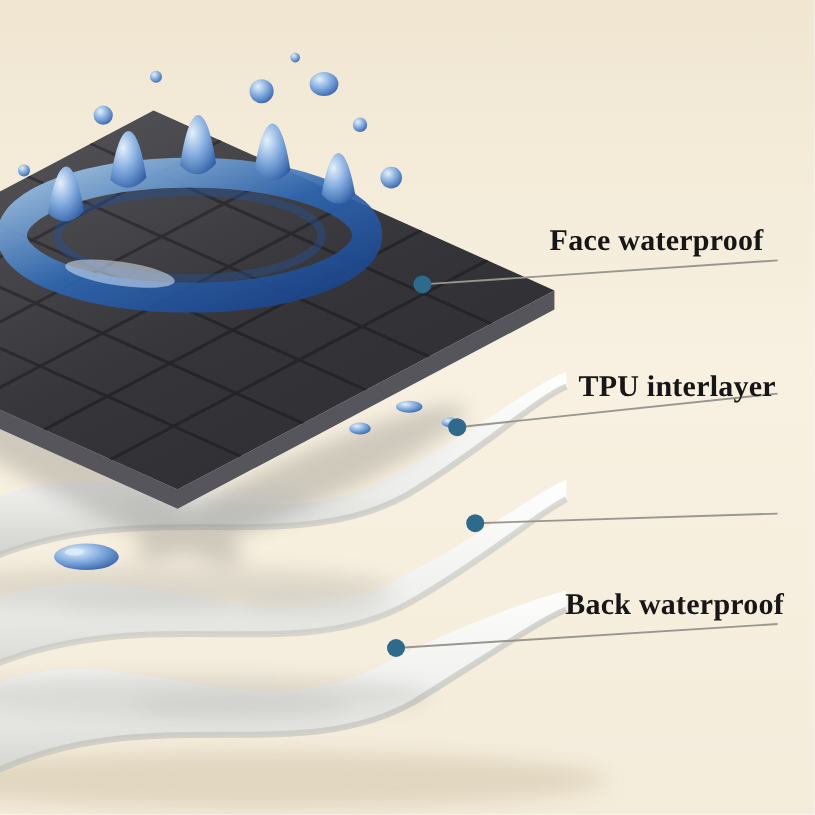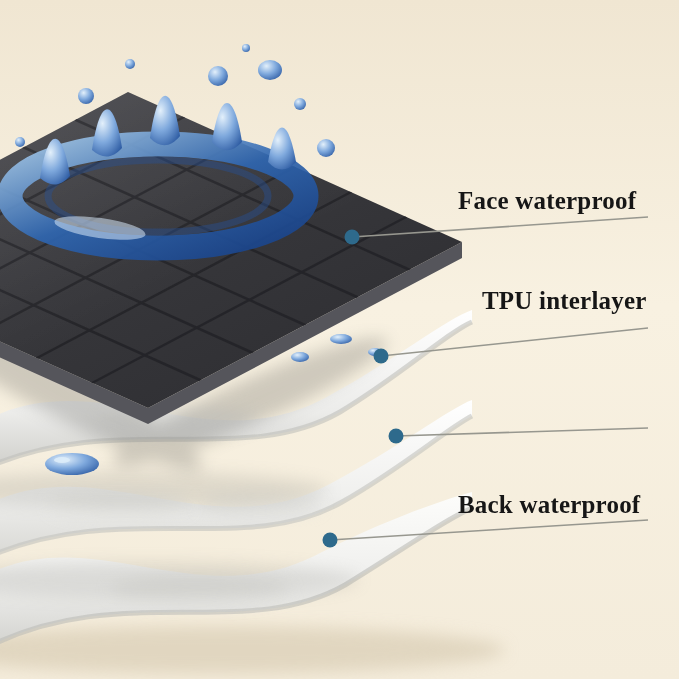--- a/index.html
+++ b/index.html
@@ -14,23 +14,23 @@
   .callout-label{
     position:absolute;
     font-size:25px;
     font-weight:600;
     color:#161616;
     letter-spacing:.2px;
     white-space:nowrap;
     line-height:30px;
   }
   .lbl-1{left:458px;top:186px;font-family:Liberation Serif, serif;}
-  .lbl-2{left:482px;top:286px;font-family:Liberation Serif, serif;}
+  .lbl-2{left:482px;top:308px;font-family:Liberation Serif, serif;}
   .lbl-3{left:538px;top:398px;}
-  .lbl-4{left:458px;top:490px;}
+  .lbl-4{left:471px;top:490px;}
 </style>
 </head>
 <body>
 
 <div class="stage">
 
   <svg class="illustration" width="679" height="679" viewBox="0 0 679 679" xmlns="http://www.w3.org/2000/svg">
     <defs>
       <linearGradient id="darkGrad" x1="0" y1="0" x2="1" y2="1">
         <stop offset="0" stop-color="#4a4a4f"></stop>

